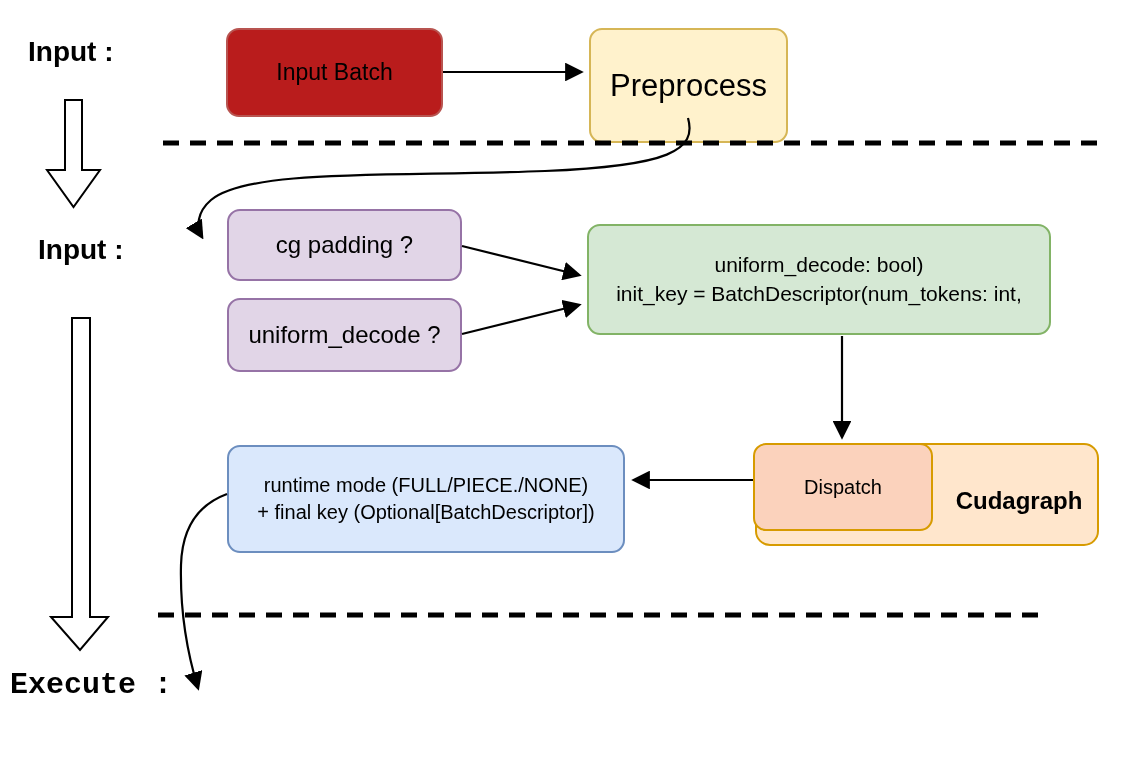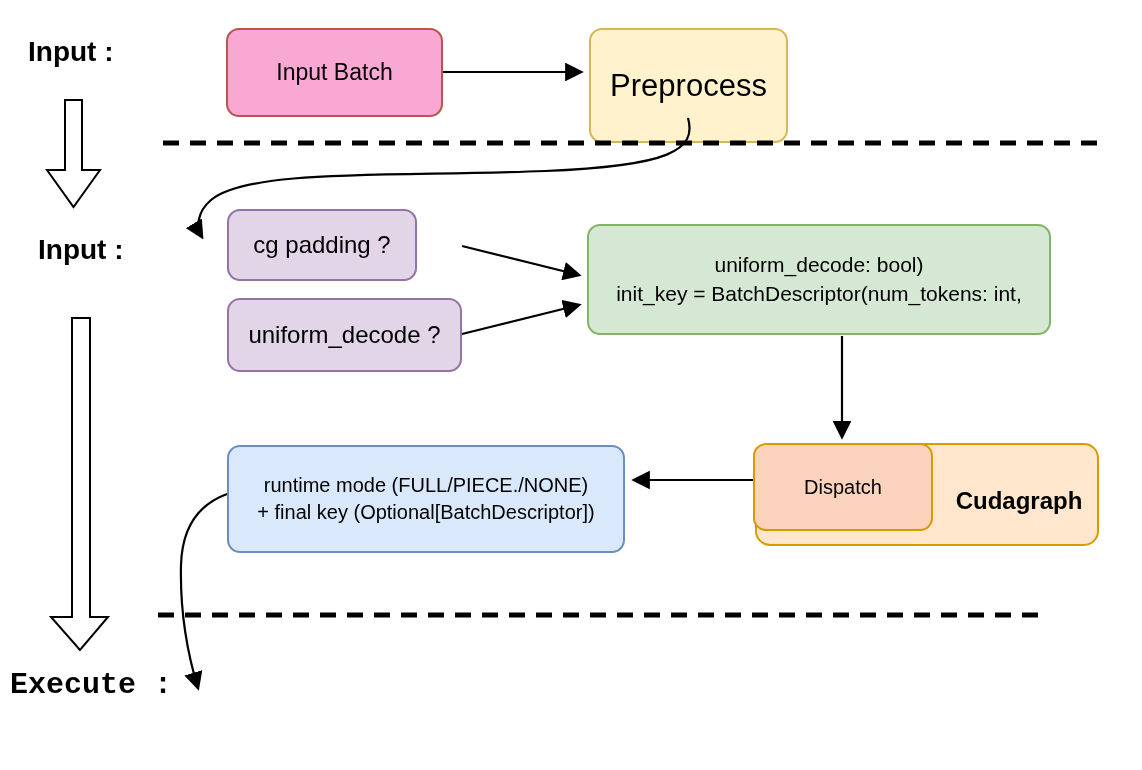--- a/index.html
+++ b/index.html
@@ -26,21 +26,21 @@
     display:flex;
     flex-direction:column;
     align-items:center;
     justify-content:center;
     text-align:center;
     line-height:1.35;
   }
   .node .ln{white-space:nowrap;}
   #input-batch   {left:226px;top:28px;width:217px;height:89px;font-size:23px;}
   #preprocess    {left:589px;top:28px;width:199px;height:115px;font-size:31px;}
-  #cg-padding    {left:227px;top:209px;width:190px;height:72px;font-size:24px;}
+  #cg-padding    {left:227px;top:209px;width:235px;height:72px;font-size:24px;}
   #uniform-decode{left:227px;top:298px;width:235px;height:74px;font-size:24px;}
   #init-key      {left:587px;top:224px;width:464px;height:111px;font-size:21px;}
   #cuda-outer    {left:755px;top:443px;width:344px;height:103px;border-radius:15px;font-weight:bold;}
   #dispatch      {left:753px;top:443px;width:180px;height:88px;font-size:20px;}
   #cuda-label{
     position:absolute;left:180px;top:0;width:164px;height:111px;
     display:flex;flex-direction:column;align-items:center;justify-content:center;
     font-size:24px;line-height:1.3;
   }
   #runtime-mode  {left:227px;top:445px;width:398px;height:108px;font-size:20px;}
@@ -56,21 +56,21 @@
 </style>
 </head>
 <body>
 
 <div id="canvas">
 
   <div class="section-label" style="left:28px;top:36px;">Input :</div>
   <div class="section-label" style="left:38px;top:234px;">Input :</div>
   <div class="section-label" style="left:10px;top:668px;font-size:30px;font-family:Liberation Mono, monospace;">Execute :</div>
 
-  <div class="node" id="input-batch" style="background-color: #f9a8d4; border-color: rgb(184, 84, 80);">
+  <div class="node" id="input-batch" style="background-color: #b91c1c; border-color: rgb(184, 84, 80);">
     <span class="ln">Input Batch</span>
   </div>
 
   <div class="node" id="preprocess" style="background-color: rgb(255, 242, 204); border-color: rgb(214, 182, 86);">
     <span class="ln">Preprocess</span>
   </div>
 
   <div class="node" id="cg-padding" style="background-color: rgb(225, 213, 231); border-color: rgb(150, 115, 166);">
     <span class="ln">cg padding ?</span>
   </div>

